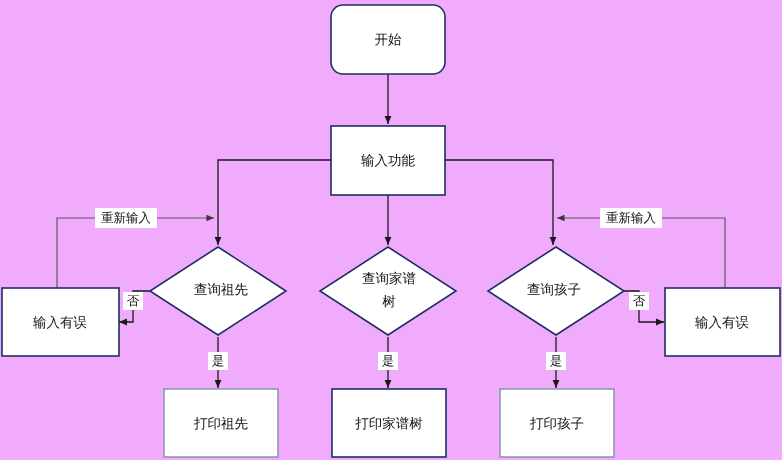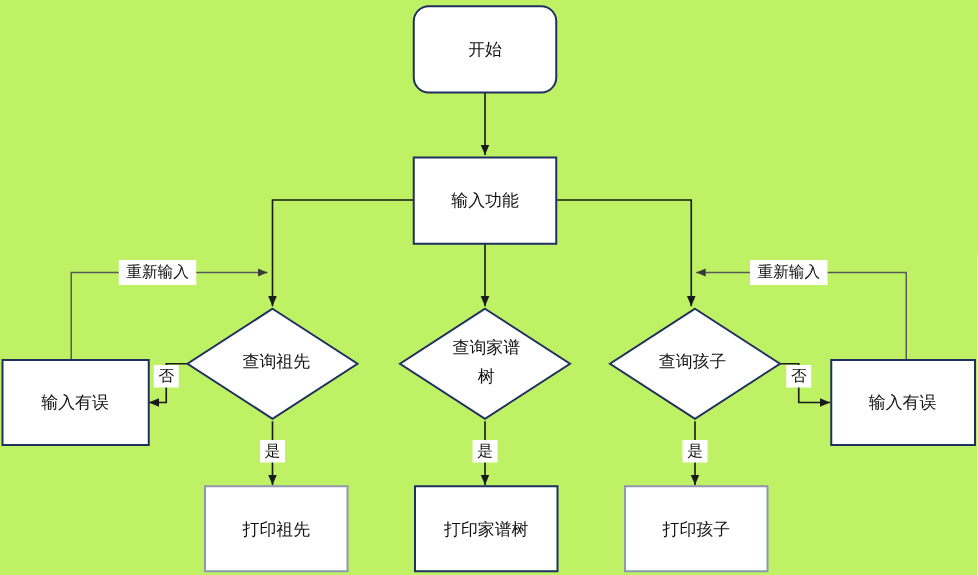--- a/index.html
+++ b/index.html
@@ -4,21 +4,21 @@
 <style>
   html, body {
     margin: 0;
     padding: 0;
     background: #ffffff;
   }
   #canvas {
     position: relative;
     width: 782px;
     height: 460px;
-    background: #bef264;
+    background: #f0abfc;
     font-family: "DejaVu Sans", "Liberation Sans", sans-serif;
     overflow: hidden;
   }
   svg#flow {
     position: absolute;
     left: 0;
     top: 0;
     width: 782px;
     height: 460px;
   }

